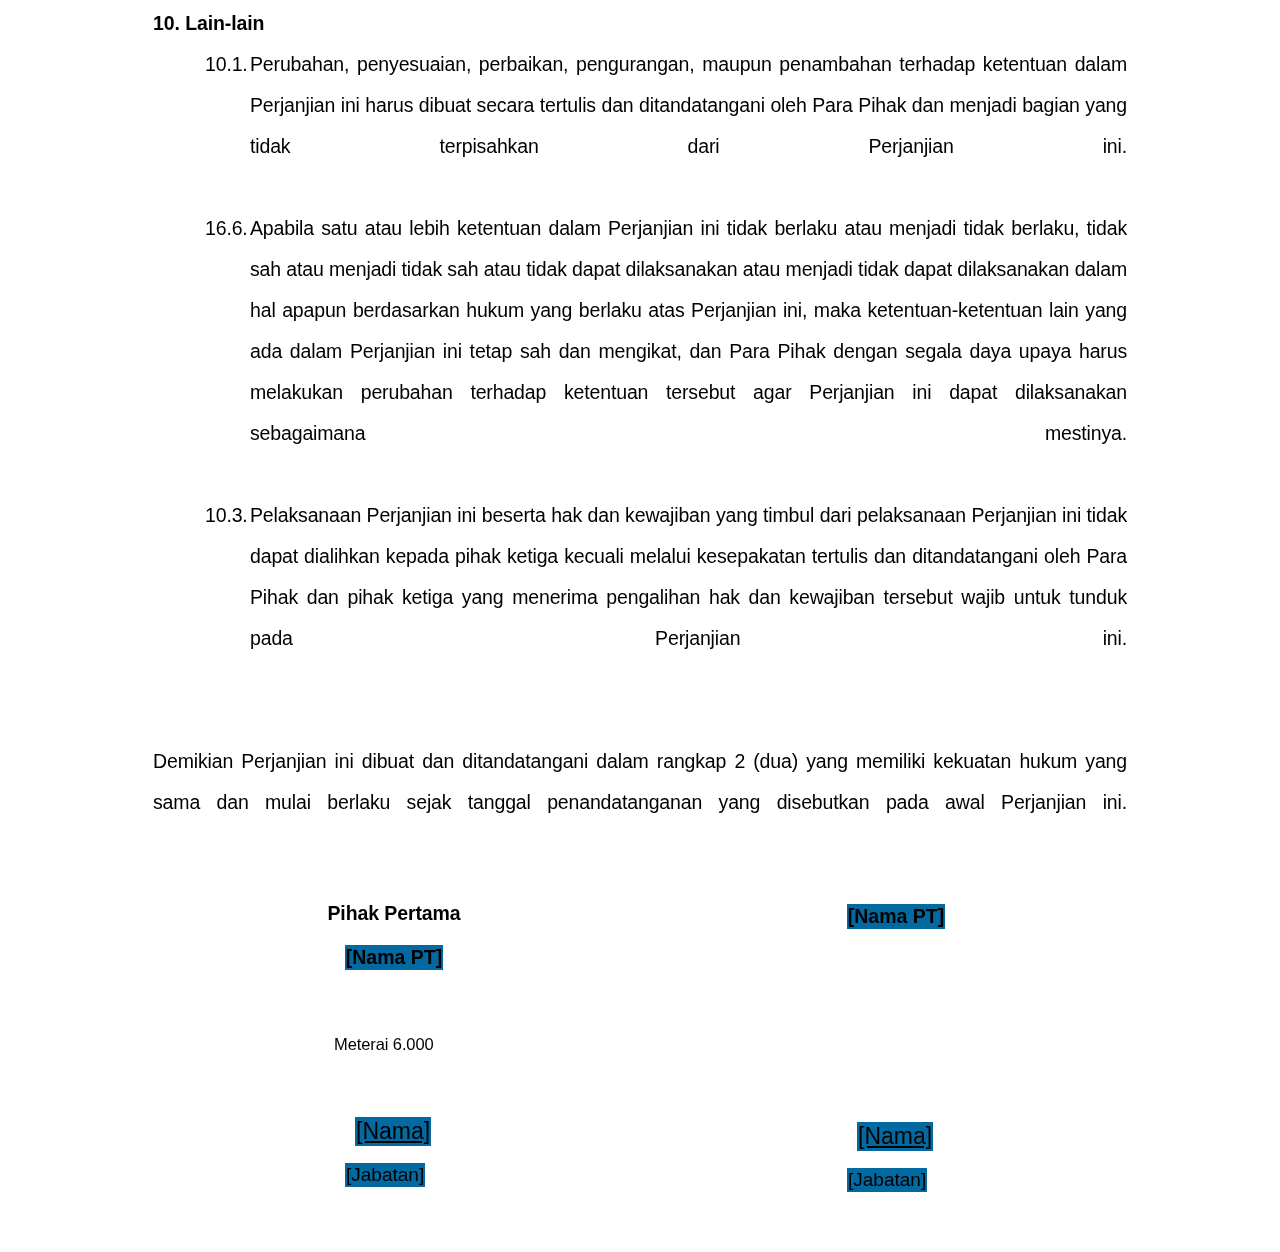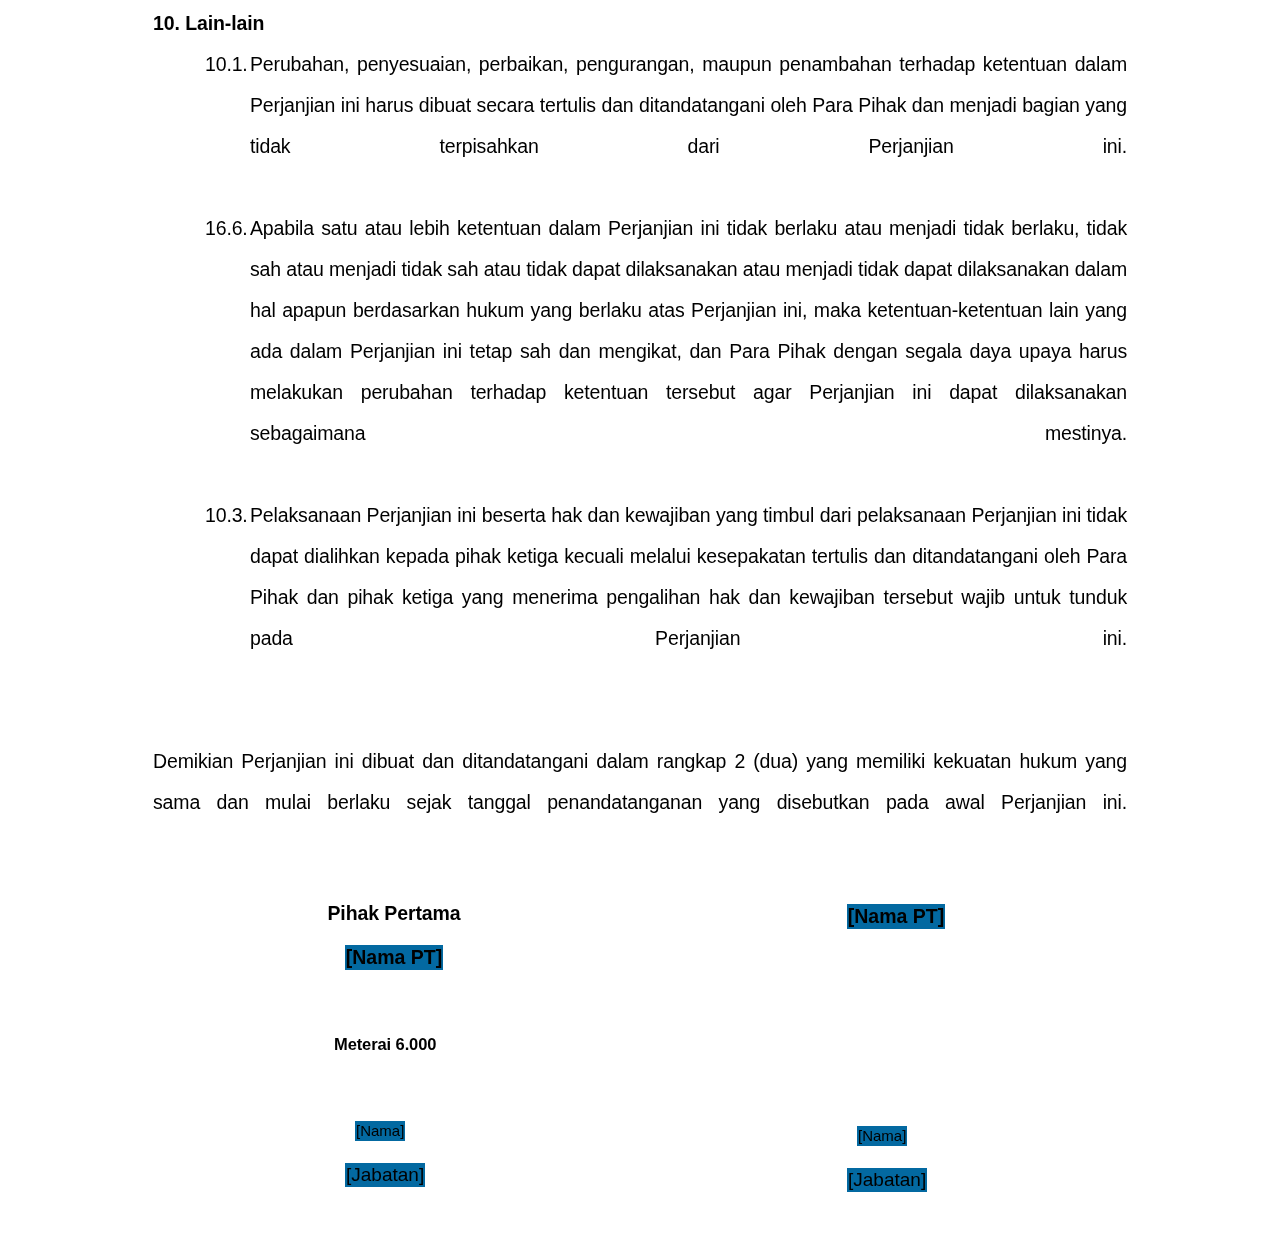--- a/index.html
+++ b/index.html
@@ -128,33 +128,34 @@
   }
 
   .hl {
     background-color: #0369a1;
     padding: 1px 1px 2px 1px;
   }
 
   .sig-stamp {
     position: absolute;
     font-size: 16.5px;
-    font-weight: bold;
+    font-weight: normal;
     line-height: 28px;
     letter-spacing: -0.1px;
     white-space: nowrap;
   }
   .sig-stamp.left { left: 334px; top: 1030px; }
 
   .sig-name {
     position: absolute;
-    font-size: 15px;
+    font-size: 23px;
     font-weight: normal;
     line-height: 30px;
     white-space: nowrap;
+    text-decoration: underline;
   }
   .sig-role {
     position: absolute;
     font-size: 19px;
     font-weight: normal;
     line-height: 30px;
     white-space: nowrap;
   }
 
   .sig-name.left { left: 355px; top: 1116px; }

